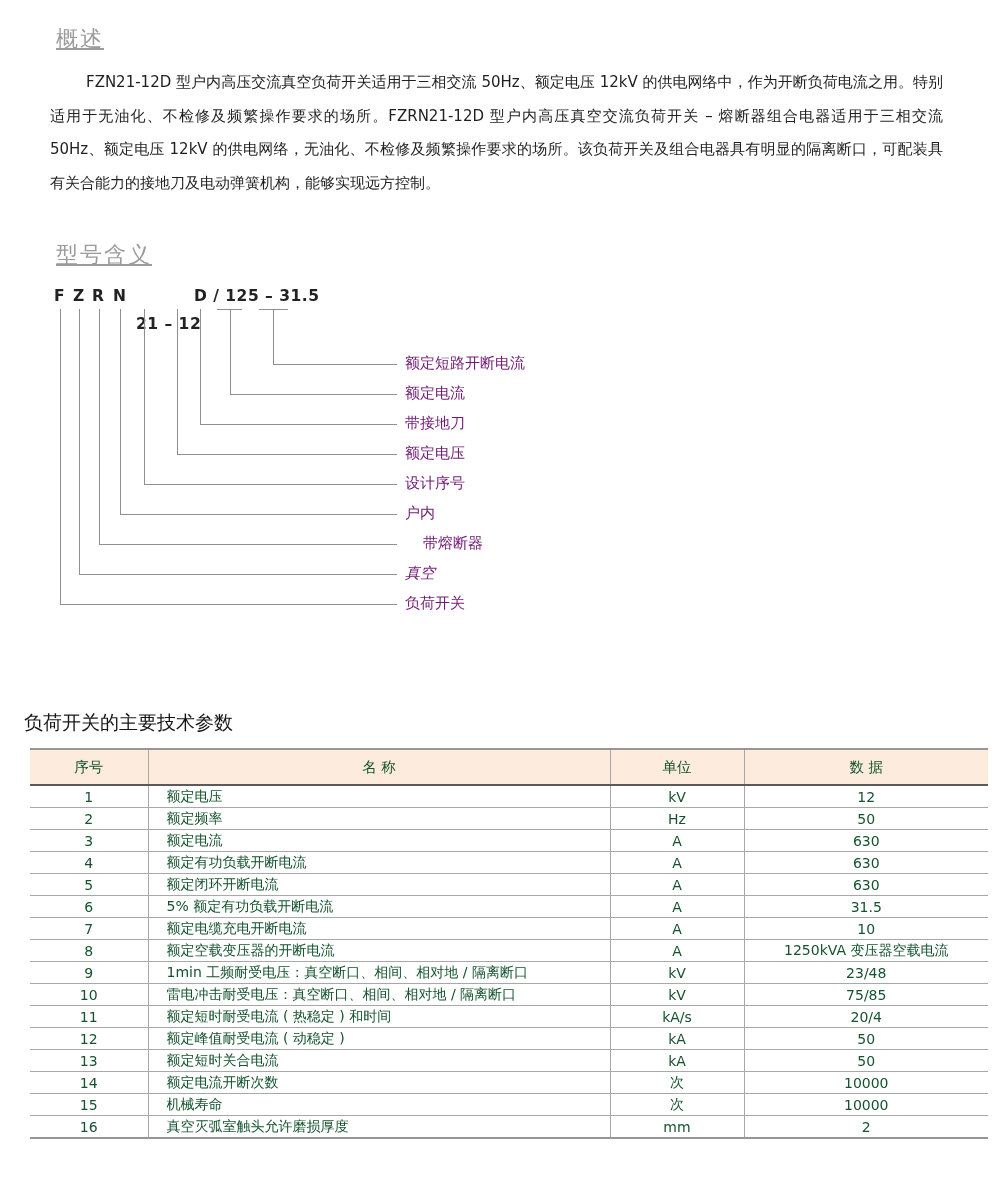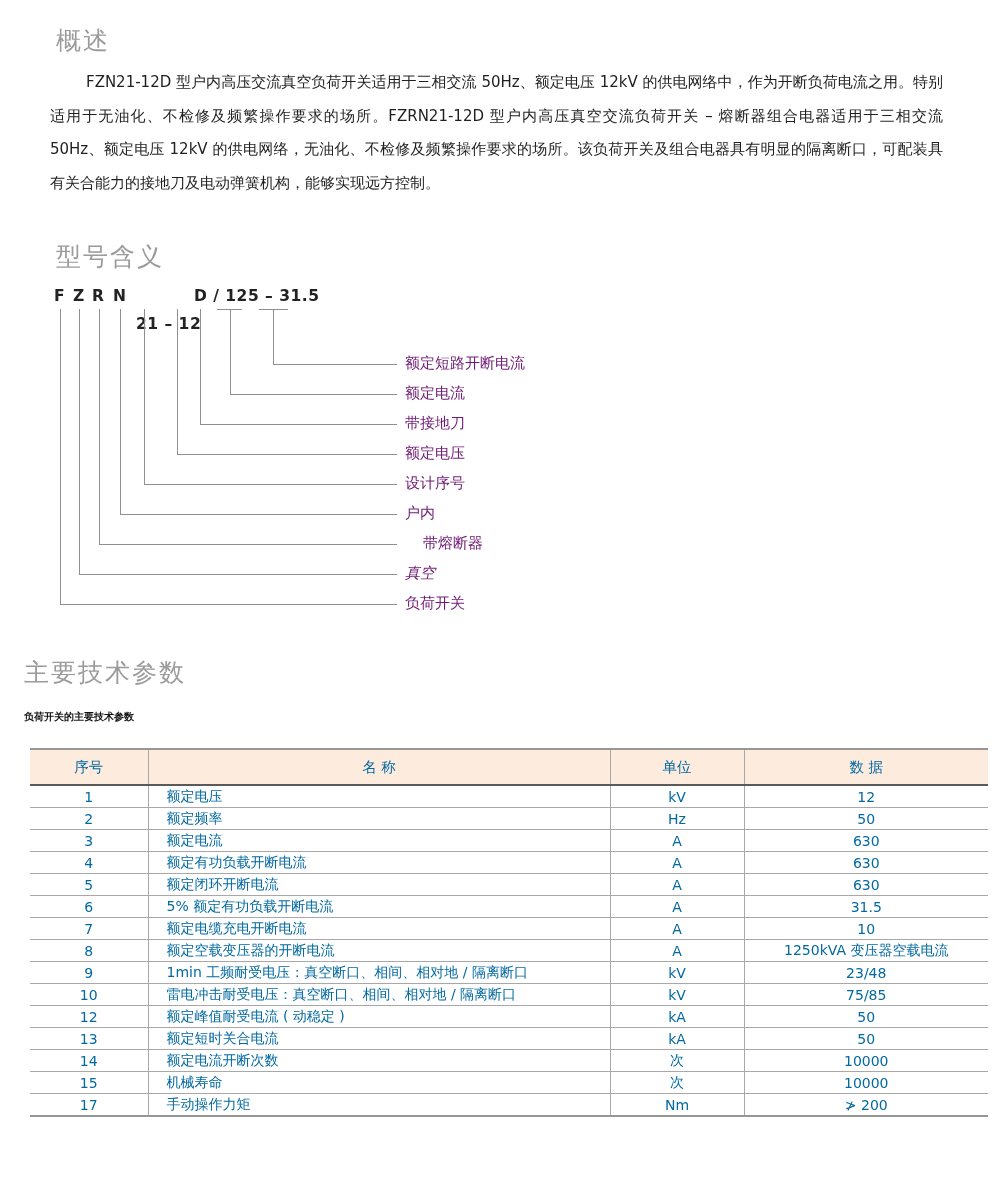--- a/index.html
+++ b/index.html
@@ -1,22 +1,22 @@
 <!DOCTYPE html>
 <html lang="zh"><head>
 <meta charset="utf-8">
 <style>
   html,body { margin:0; padding:0; background:#ffffff; }
   .page {
     position:relative; width:1008px; height:1180px; background:#ffffff;
     font-family:"DejaVu Sans", sans-serif; overflow:hidden;
   }
   .sec-h {
-    position:absolute; margin:0; font-size:25px; font-weight:400;
-    color:#9b9b9b; letter-spacing:2px; white-space:nowrap;
+    position:absolute; margin:0; font-size:22px; font-weight:400;
+    color:#9b9b9b; letter-spacing:2px; white-space:nowrap;text-decoration:underline;
   }
   #h-overview { left:56px; top:24px; }
   #h-model    { left:56px; top:240px; }
   #h-params   { left:24px; top:656px; }
   .para {
     position:absolute; left:50px; top:66px; width:893px; margin:0;
     font-size:15px; line-height:33.5px; color:#1f1f1f;
     text-align:justify; text-indent:2.4em;
   }
   .model-code { position:absolute; left:0; top:287px; height:22px; width:100%;
@@ -25,26 +25,26 @@
   .diagram .conn {
     position:absolute;
     border-left:1px solid #8f8f8f; border-bottom:1px solid #8f8f8f;
   }
   .diagram .tbar { position:absolute; height:1px; background:#8f8f8f; }
   .diagram .dlabel {
     position:absolute; left:405px; font-size:15px; color:#701a75; white-space:nowrap;
   }
   .subtitle {
     position:absolute; left:24px; top:710px;
-    font-size:10px; font-weight:700; color:#141414; white-space:nowrap;
+    font-size:19px; font-weight:400; color:#141414; white-space:nowrap;
   }
   .params-table {
     position:absolute; left:30px; top:748px; width:958px;
     border-collapse:collapse; table-layout:fixed;
-    font-size:14px; color:#0369a1;
+    font-size:14px; color:#14532d;
     border-top:2px solid #969696; border-bottom:2px solid #969696;
   }
   .params-table col.c-no   { width:118px; }
   .params-table col.c-name { width:462px; }
   .params-table col.c-unit { width:134px; }
   .params-table col.c-data { width:244px; }
   .params-table thead th {
     background:#fdebde; height:34px; font-size:14.5px; font-weight:500;
     border-bottom:2px solid #5a5a5a; text-align:center; padding:0;
   }
@@ -92,21 +92,20 @@
       <div class="conn" style="left: 200px; top: 309px; width: 196px; height: 115px;"></div>
       <span class="dlabel" style="left: 405px; top: 414px;">带接地刀</span>
       <div class="conn" style="left: 230px; top: 309px; width: 166px; height: 85px;"></div>
       <div class="tbar" style="left: 217px; top: 309px; width: 25px;"></div>
       <span class="dlabel" style="left: 405px; top: 384px;">额定电流</span>
       <div class="conn" style="left: 273px; top: 309px; width: 123px; height: 55px;"></div>
       <div class="tbar" style="left: 259px; top: 309px; width: 29px;"></div>
       <span class="dlabel" style="left: 405px; top: 354px;">额定短路开断电流</span>
     </div>
 
-  <h1 class="sec-h" id="h-params">主要技术参数</h1>
 
   <div class="subtitle">负荷开关的主要技术参数</div>
 
   <table class="params-table">
     <colgroup>
       <col class="c-no">
         <col class="c-name">
         <col class="c-unit">
         <col class="c-data">
     </colgroup>
@@ -173,20 +172,26 @@
           <td class="v-sep">kV</td>
           <td>23/48</td>
         </tr>
         <tr>
           <td class="v-sep">10</td>
           <td class="v-sep name-col">雷电冲击耐受电压：真空断口、相间、相对地 / 隔离断口</td>
           <td class="v-sep">kV</td>
           <td>75/85</td>
         </tr>
         <tr>
+          <td class="v-sep">11</td>
+          <td class="v-sep name-col">额定短时耐受电流 ( 热稳定 ) 和时间</td>
+          <td class="v-sep">kA/s</td>
+          <td>20/4</td>
+        </tr>
+        <tr>
           <td class="v-sep">12</td>
           <td class="v-sep name-col">额定峰值耐受电流 ( 动稳定 )</td>
           <td class="v-sep">kA</td>
           <td>50</td>
         </tr>
         <tr>
           <td class="v-sep">13</td>
           <td class="v-sep name-col">额定短时关合电流</td>
           <td class="v-sep">kA</td>
           <td>50</td>
@@ -197,21 +202,21 @@
           <td class="v-sep">次</td>
           <td>10000</td>
         </tr>
         <tr>
           <td class="v-sep">15</td>
           <td class="v-sep name-col">机械寿命</td>
           <td class="v-sep">次</td>
           <td>10000</td>
         </tr>
         <tr>
-          <td class="v-sep">17</td>
-          <td class="v-sep name-col">手动操作力矩</td>
-          <td class="v-sep">Nm</td>
-          <td>≯ 200</td>
+          <td class="v-sep">16</td>
+          <td class="v-sep name-col">真空灭弧室触头允许磨损厚度</td>
+          <td class="v-sep">mm</td>
+          <td>2</td>
         </tr>
       </tbody>
   </table>
 
 </div>
 
 </body></html>

